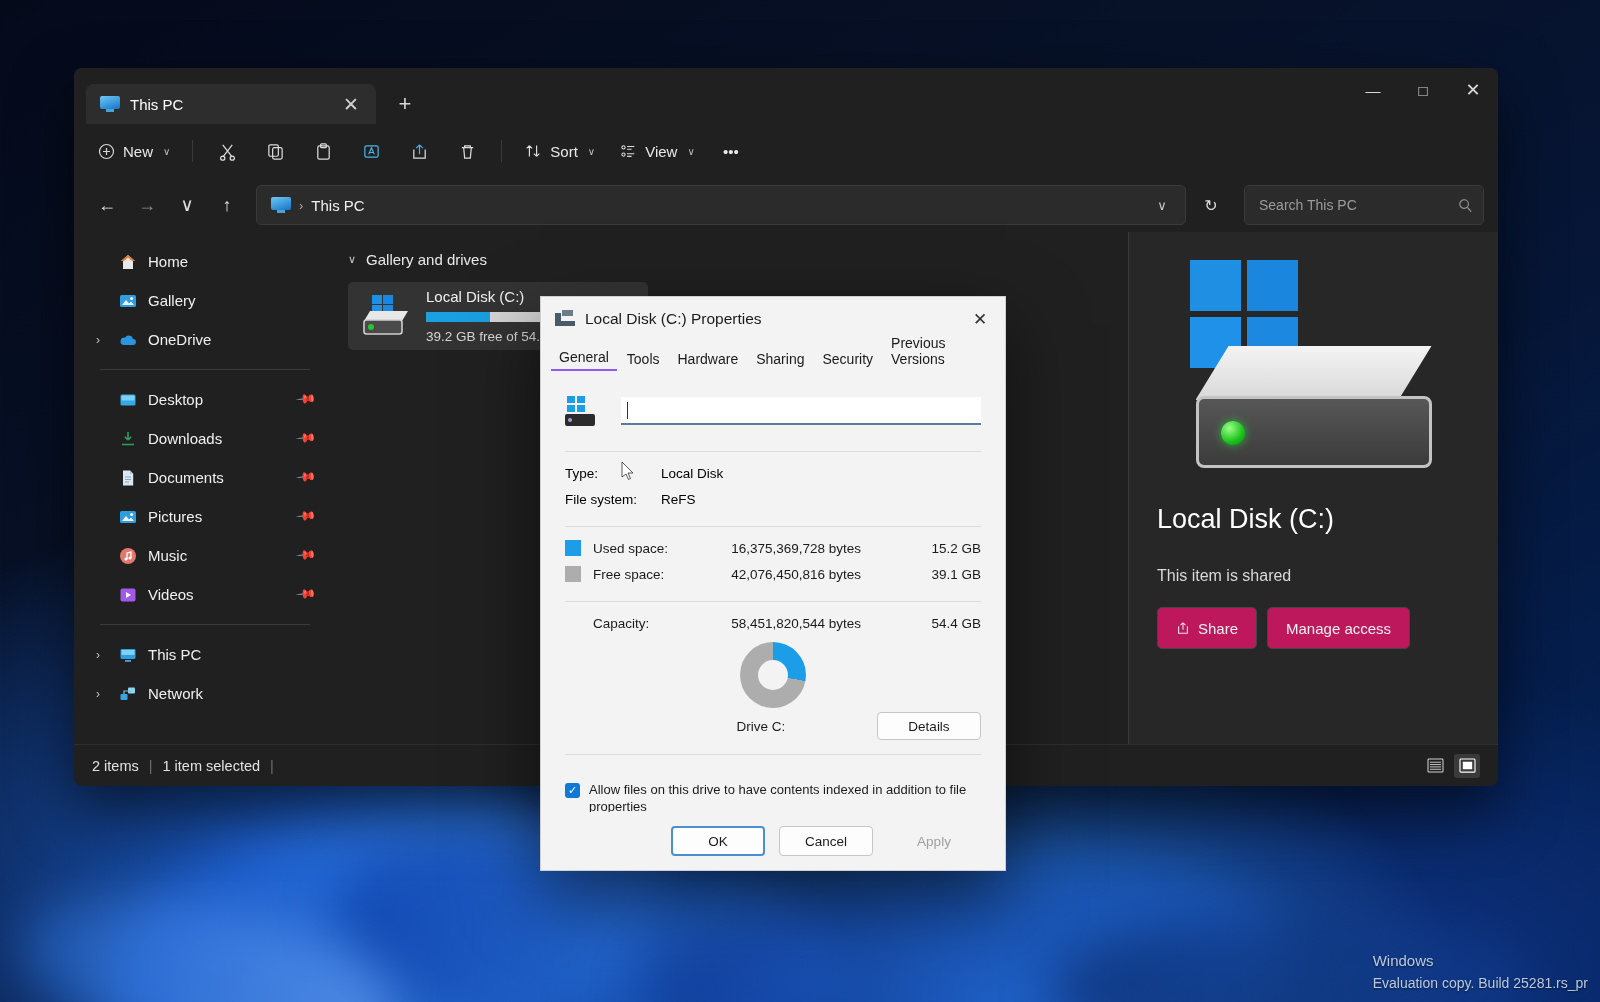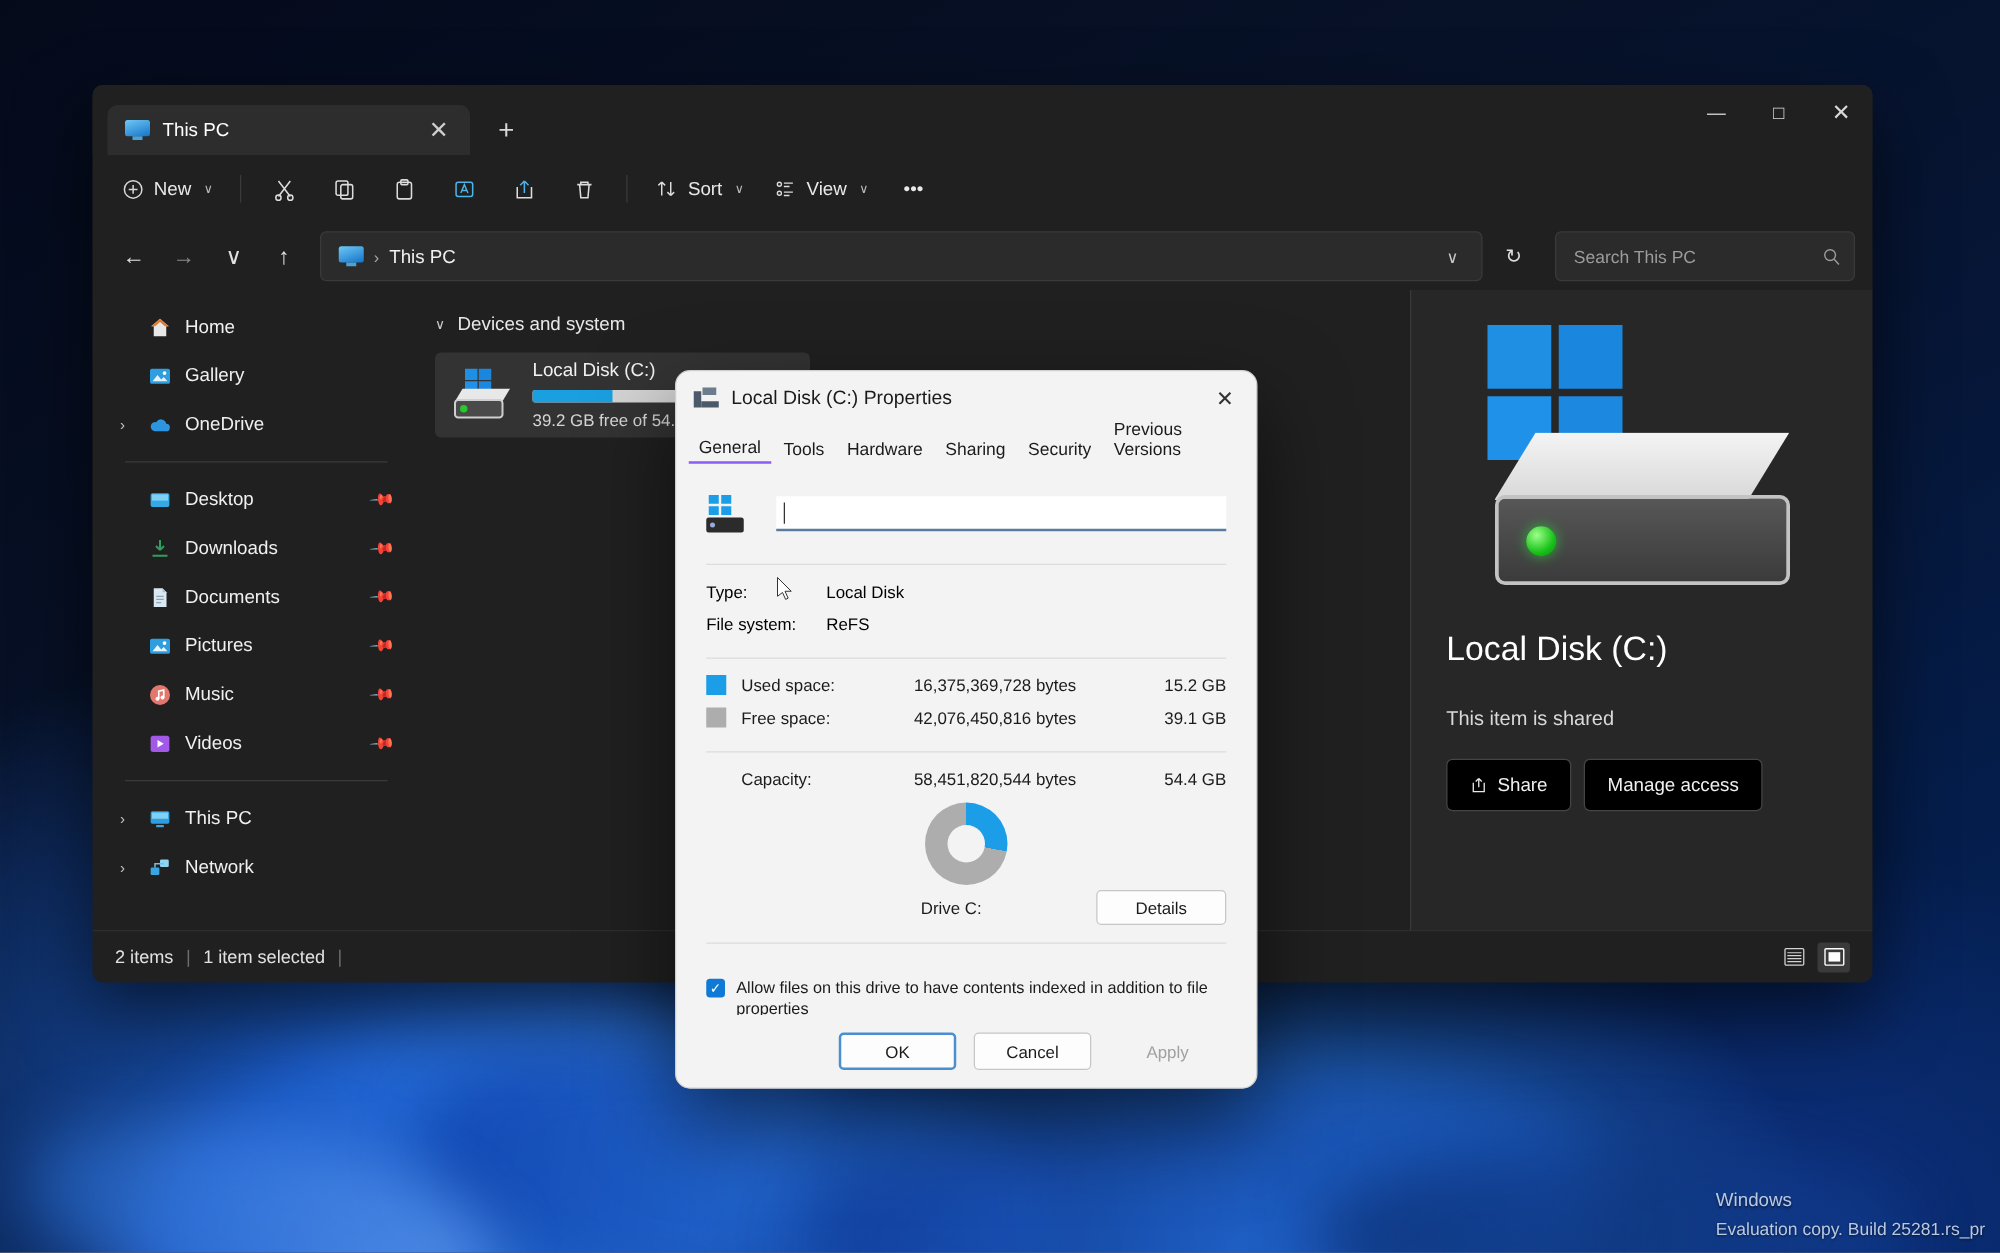--- a/index.html
+++ b/index.html
@@ -123,21 +123,21 @@
 
   
   .detailspane {
     width:370px; background:#272727; border-left:1px solid #3a3a3a;
     padding:28px 28px 0 28px;
   }
   .dp-title { color:#ffffff; font-size:27px; margin-top:24px; }
   .dp-sub { color:#d9d9d9; font-size:16px; margin-top:32px; }
   .dp-buttons { display:flex; gap:10px; margin-top:22px; }
   .dp-btn {
-    height:42px; background:#000000; border:1px solid #454545; border-radius:5px;
+    height:42px; background:#be185d; border:1px solid #454545; border-radius:5px;
     display:flex; align-items:center; justify-content:center; gap:8px;
     color:#f0f0f0; font-size:15px; padding:0 18px;
   }
 
   
   .bigdrive { position:relative; width:300px; height:220px; margin:0 auto; }
   .bd-logo { position:absolute; left:26px; top:0; width:108px; height:108px; display:grid; grid-template-columns:1fr 1fr; grid-template-rows:1fr 1fr; gap:6px; }
   .bd-logo span { background:#1b8ae0; display:block; }
   .bd-logo span:nth-child(1){ background:#1f8fe4; }
   .bd-logo span:nth-child(2){ background:#1b86dd; }
@@ -163,21 +163,21 @@
   }
   .sb-sep { color:#6e6e6e; }
   .sb-spacer { flex:1; }
   .viewtoggle { display:flex; gap:6px; }
   .vt { width:26px; height:24px; border-radius:3px; display:flex; align-items:center; justify-content:center; }
   .vt.active { background:#3a3a3a; }
 
   
   .dialog {
     position:absolute; left:540px; top:296px; width:466px; height:575px;
-    background:#f3f3f3; border:1px solid #cfcfcf; border-radius:12px;
+    background:#f3f3f3; border:1px solid #cfcfcf; border-radius:0;
     box-shadow:0 28px 70px rgba(0,0,0,.55);
     display:flex; flex-direction:column; overflow:hidden;
     font-family:"Liberation Sans", sans-serif;
   }
   .dlg-title { height:44px; display:flex; align-items:center; padding:0 6px 0 14px; gap:10px; }
   .dlg-title .t { flex:1; font-size:15.5px; color:#1b1b1b; }
   .dlg-close { width:38px; height:34px; display:flex; align-items:center; justify-content:center; color:#333; font-size:17px; border-radius:4px; }
   .dlg-icon { width:20px; height:18px; position:relative; }
   .dlg-icon b { position:absolute; left:0; bottom:2px; width:6px; height:13px; background:#4a5a6a; display:block; }
   .dlg-icon i { position:absolute; left:6px; bottom:2px; width:14px; height:5px; background:#4a5a6a; display:block; }
@@ -488,21 +488,21 @@
               <path d="M5 9V6h7" stroke="#7abde0" stroke-width="1.2" fill="none"></path>
             </svg>
         </span>
         <span class="side-label">Network</span>
       </div>
     </div>
 
     <div class="content">
       <div class="group-head">
         <span class="gchev">∨</span>
-        <span>Devices and system</span>
+        <span>Gallery and drives</span>
       </div>
       <div class="drives">
         <div class="drive selected">
           <svg width="56" height="46" viewBox="0 0 56 46">
             <g>
                 <rect x="14" y="2" width="10" height="9" fill="#1f8fe4"></rect>
                 <rect x="25" y="2" width="10" height="9" fill="#1b86dd"></rect>
                 <rect x="14" y="12" width="10" height="9" fill="#2091e8"></rect>
                 <rect x="25" y="12" width="10" height="9" fill="#1c88e0"></rect>
               </g>

